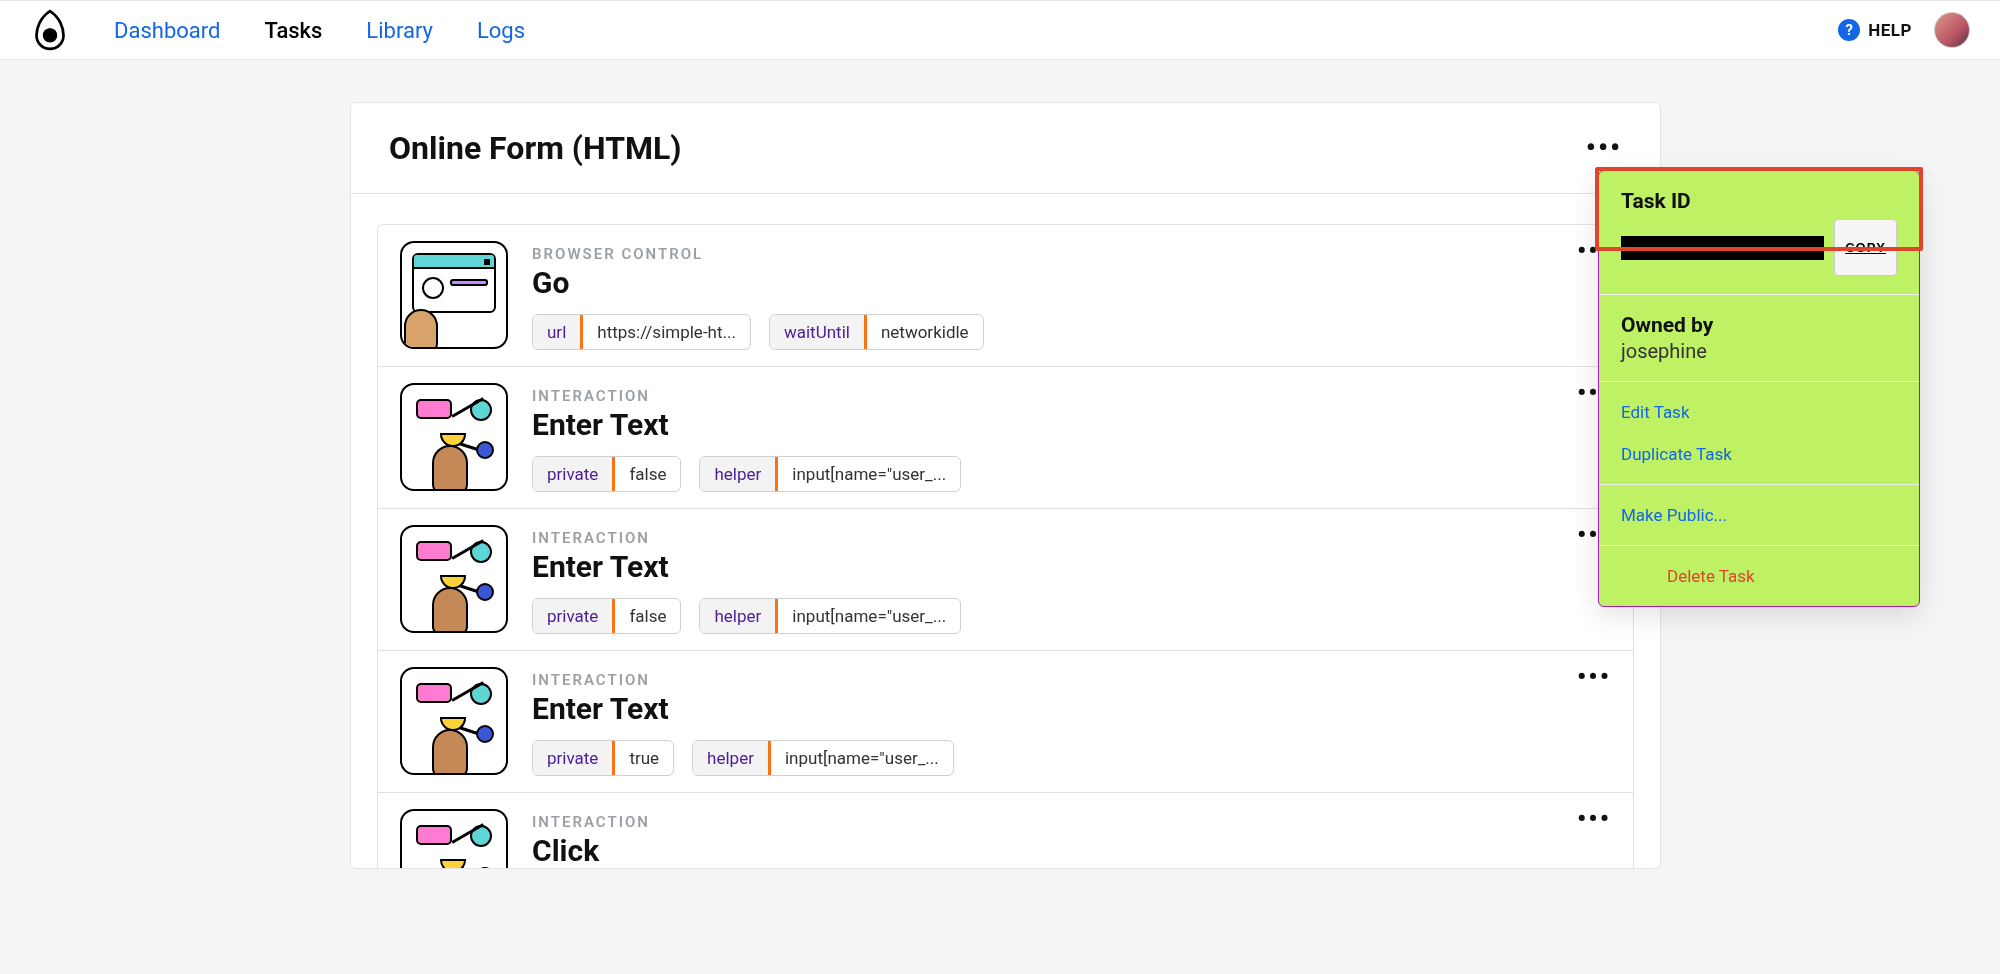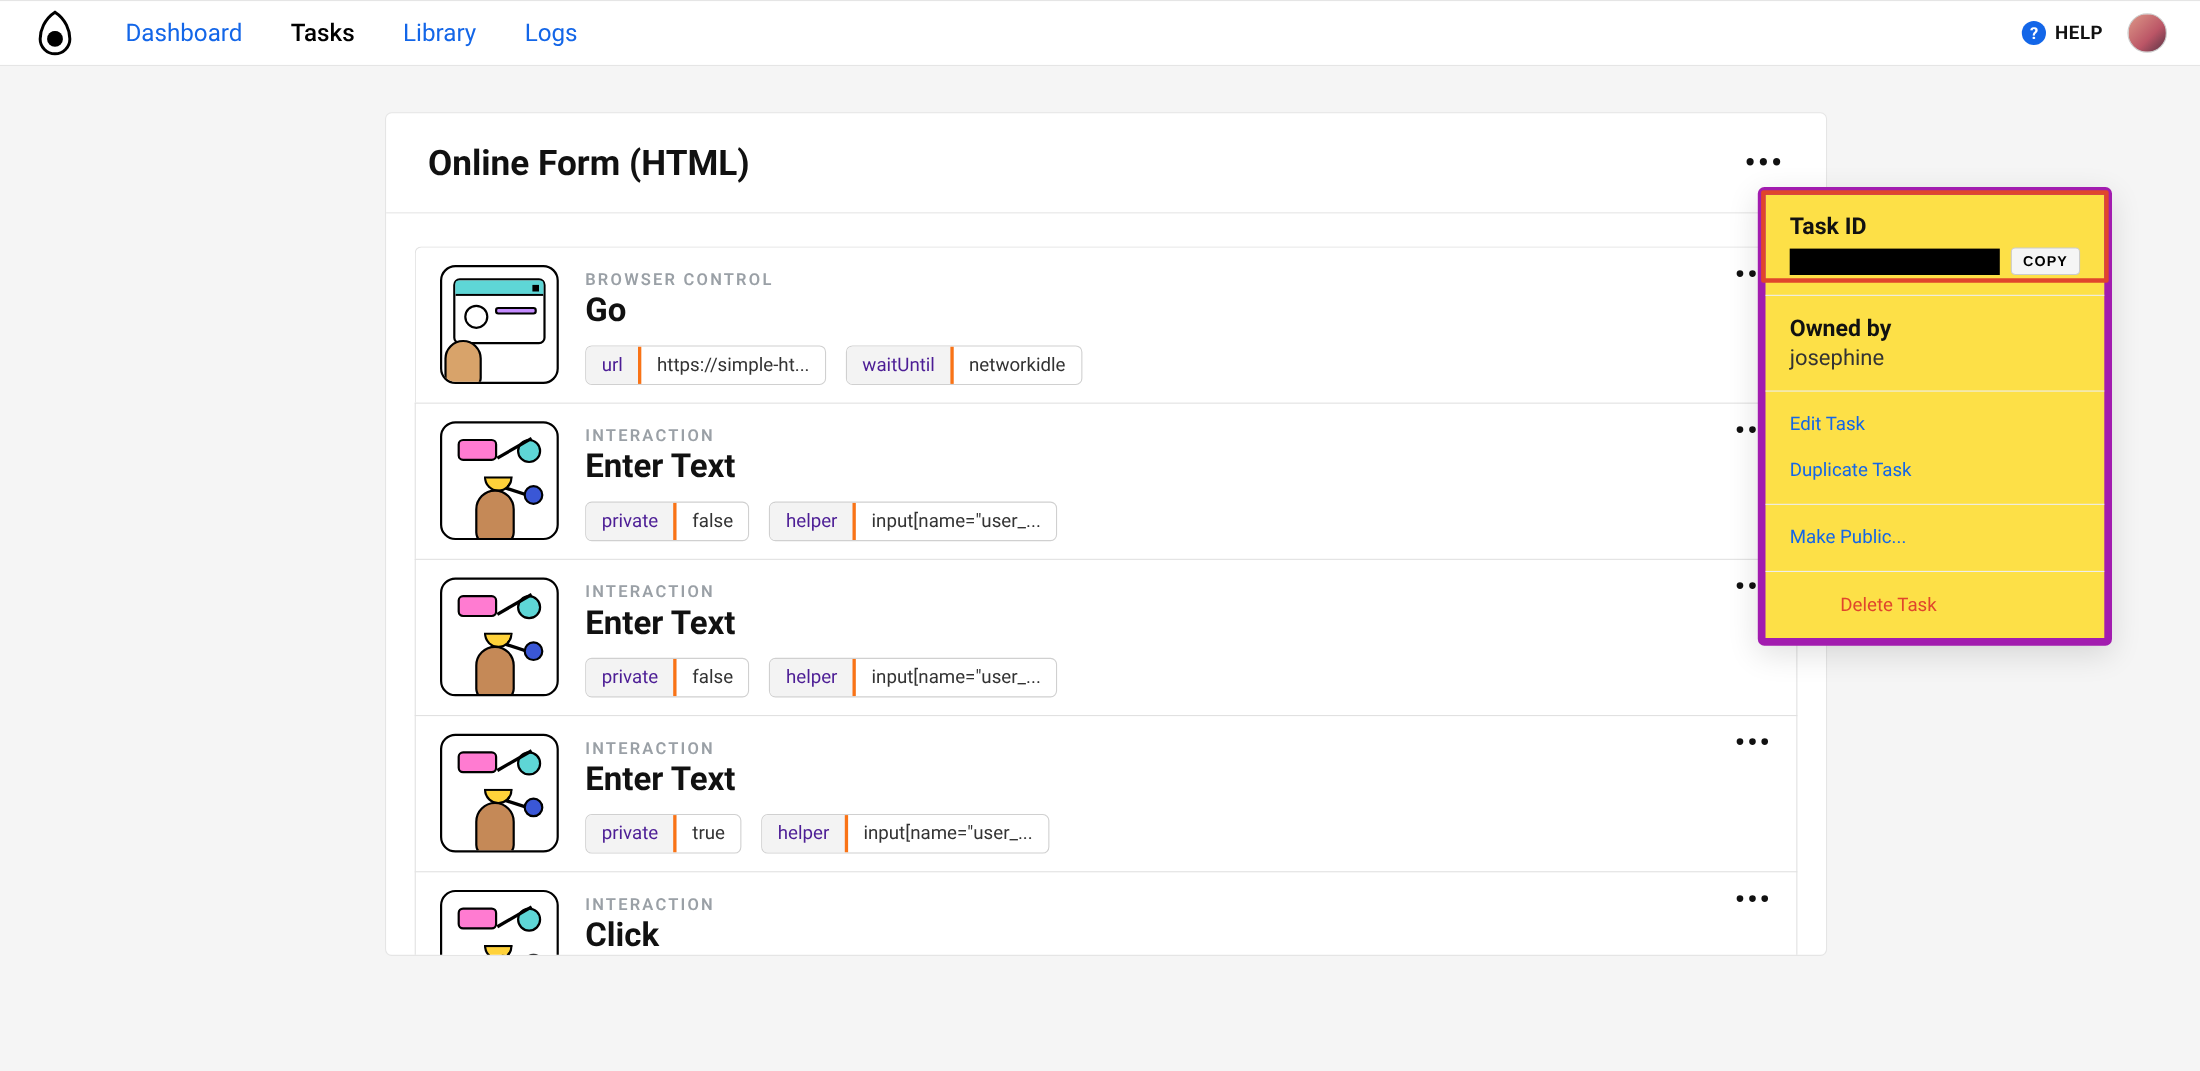--- a/index.html
+++ b/index.html
@@ -86,35 +86,35 @@
     font-size: 17px; background:#fff;
   }
   .param .k { padding: 7px 14px; background: #f3f3f3; border-right: 3px solid #f97316; color:#4c1d95; }
   .param .v { padding: 7px 14px; max-width: 190px; white-space: nowrap; overflow: hidden; text-overflow: ellipsis; color:#333;}
   .step-dots { position: absolute; top: 20px; right: 22px; font-size: 26px; letter-spacing: 2px; cursor:pointer; font-weight:700; line-height:10px;}
   
   .panel {
     position: absolute;
     left: 1598px; top: 110px;
     width: 322px;
-    background: #fde047;
-    border: 7px solid #a21caf;
+    background: #bef264;
+    border: 1px solid #a21caf;
     border-radius: 6px;
     box-shadow: 0 8px 28px rgba(0,0,0,0.12);
     overflow: visible;
   }
   .panel-section { padding: 18px 22px; border-bottom: 1px solid #eee; }
   .panel-section:last-child { border-bottom: none; margin-left: 46px; }
   .panel-label { font-weight: 700; font-size: 21px; }
   .taskid-row { display:flex; align-items:center; gap:10px; margin-top:6px;}
   .taskid-bar { flex:1; height: 24px; background:#000; }
   .copy-btn {
     border:1px solid #ccc; background:#f5f5f5; border-radius:4px;
     font-size:13px; letter-spacing:1px; font-weight:700;
-    padding:4px 10px; cursor:pointer;
+    padding:20px 10px; cursor:pointer;text-decoration:underline;
   }
   .panel-text { font-size: 20px; color:#333; margin-top:2px;}
   .panel-link { font-size: 17px; color:#1366e8; cursor:pointer; display:block; padding:2px 0;}
   .panel-link + .panel-link { margin-top: 18px; }
   .panel-link.danger { color:#e0452c; }
   .highlight-box {
     position:absolute; top:-4px; left:-4px; right:-4px;
     height: 84px;
     border: 4px solid #e0452c; border-radius:2px;
     pointer-events:none;

